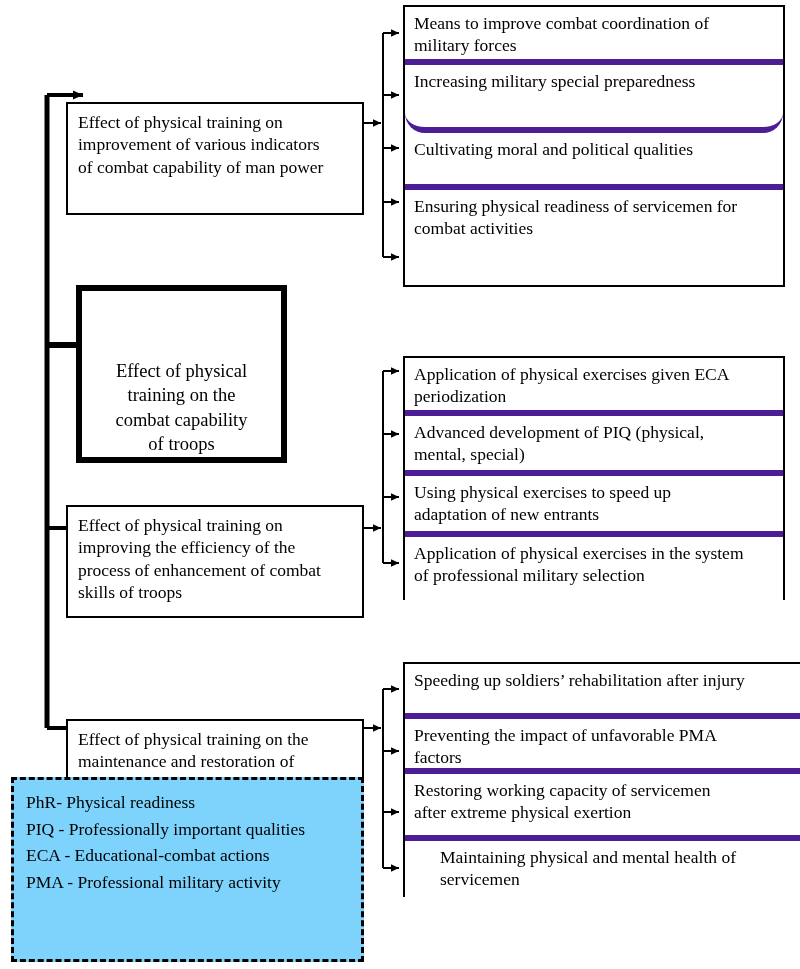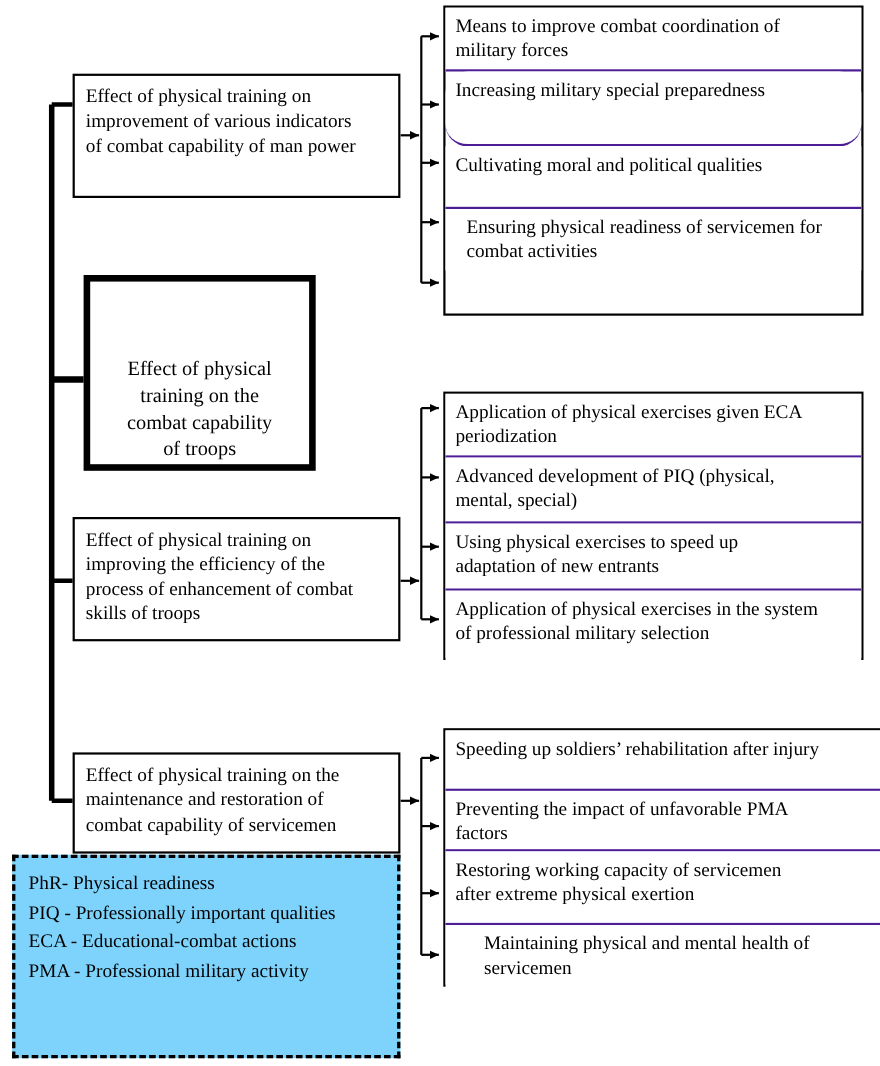--- a/index.html
+++ b/index.html
@@ -22,20 +22,21 @@
     left: 0; top: 0;
     width: 800px; height: 969px;
     pointer-events: none;
   }
   
   .box {
     position: absolute;
     box-sizing: border-box;
     background: #ffffff;
     border: 2px solid #000000;
+    margin-top: 35px;
   }
   .box-text {
     font-size: 17.5px;
     line-height: 1.28;
     white-space: pre-line;
   }
   
   .root-box {
     border: 6px solid #000000;
     display: flex;
@@ -56,21 +57,21 @@
   }
   
   .leaf-group {
     position: absolute;
     box-sizing: border-box;
     border: 2px solid #000000;
     background: #ffffff;
   }
   .leaf {
     box-sizing: border-box;
-    border-bottom: 2px solid #4c1d95;
+    border-bottom: 6px solid #4c1d95;
     background: #ffffff;
     overflow: hidden;
   }
   .leaf:last-child { border-bottom: none; }
   .leaf .box-text {
     display: block;
     padding: 5px 6px 0 9px;
     text-align: left;
   }
   
@@ -165,21 +166,21 @@
     <div class="leaf" style="height:58px;">
       <span class="box-text">Means to improve combat coordination of
 military forces</span>
     </div>
     <div class="leaf" style="height:68px;border-radius:20px;">
       <span class="box-text">Increasing military special preparedness</span>
     </div>
     <div class="leaf" style="height:57px;">
       <span class="box-text">Cultivating moral and political qualities</span>
     </div>
-    <div class="leaf" style="height:56px;padding-left:10px;">
+    <div class="leaf" style="height:56px;">
       <span class="box-text">Ensuring physical readiness of servicemen for
 combat activities</span>
     </div>
   </div>
 
   <div class="leaf-group" style="left:403px; top:356px; width:382px; height:244px;">
     <div class="leaf" style="height:58px;">
       <span class="box-text">Application of physical exercises given ECA
 periodization</span>
     </div>

